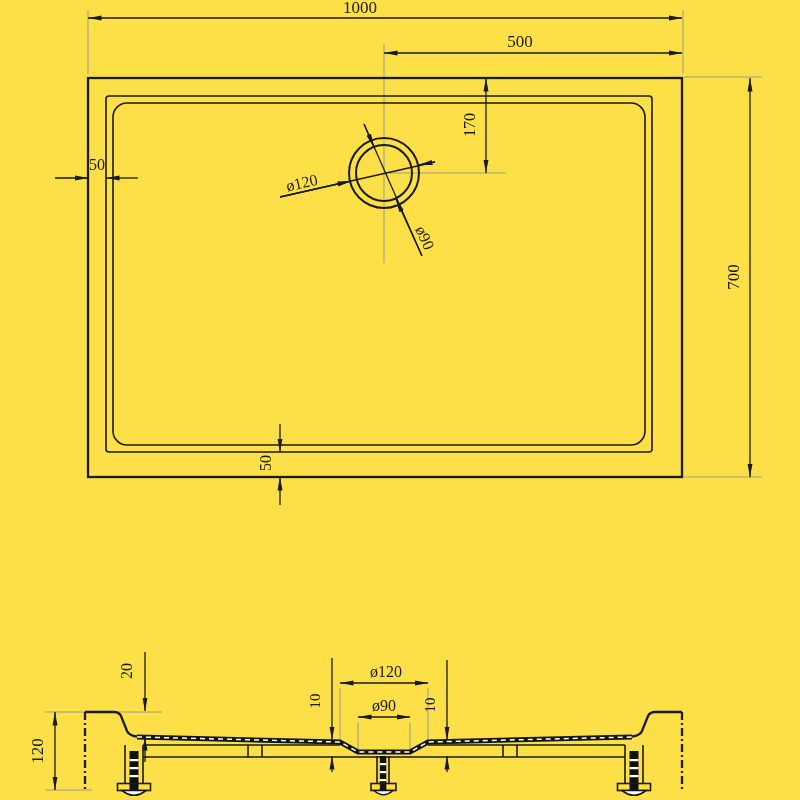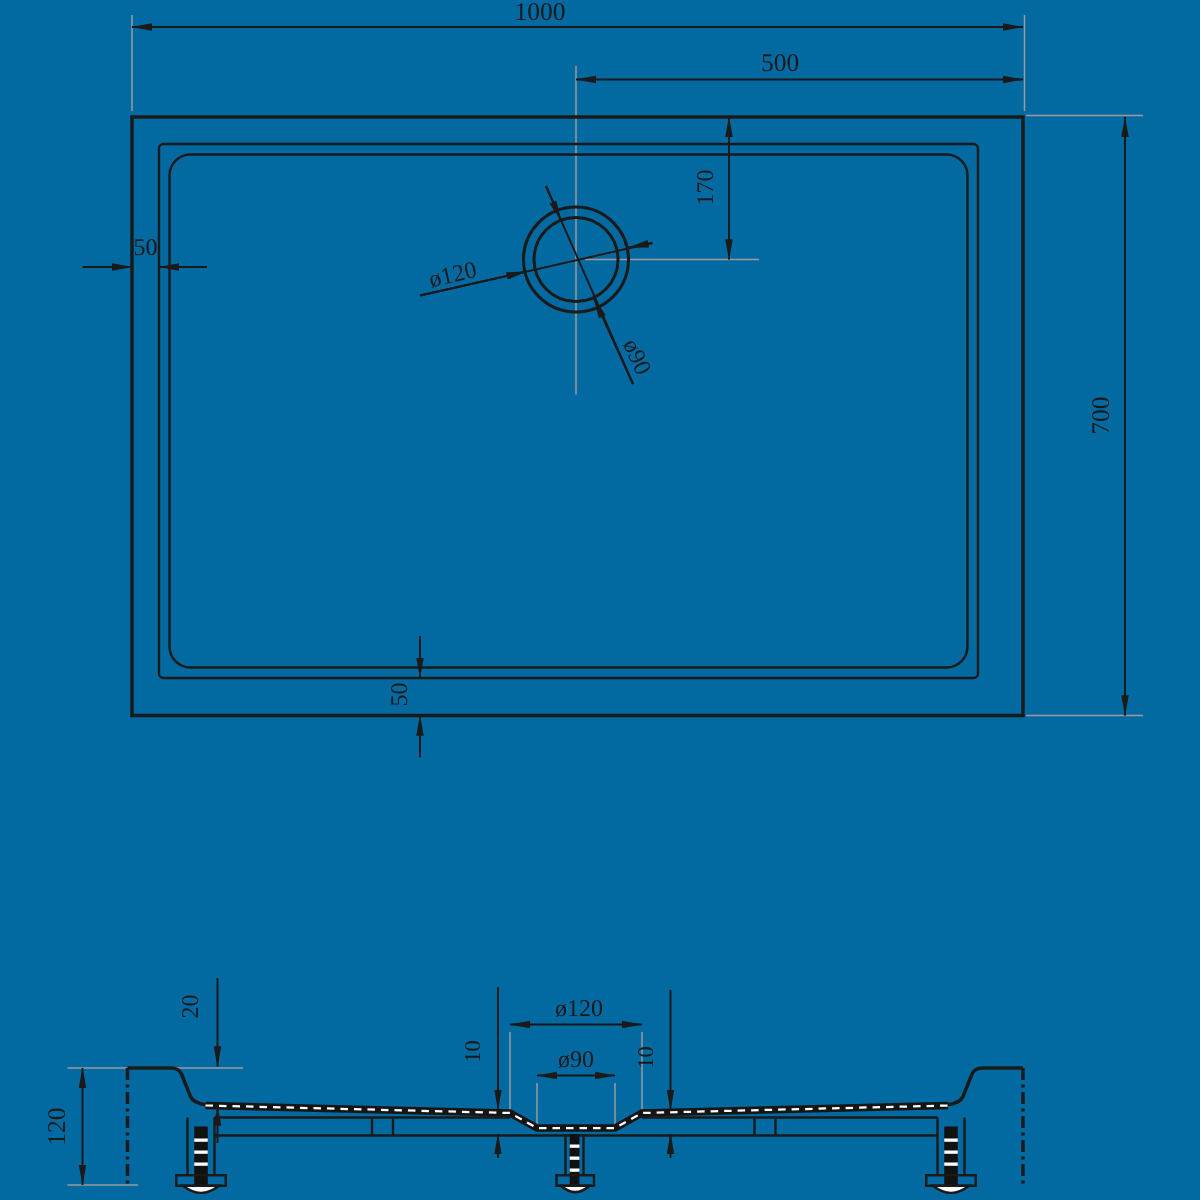--- a/index.html
+++ b/index.html
@@ -1,16 +1,16 @@
 <!DOCTYPE html>
 <html><head>
 <meta charset="utf-8">
 <style>
   html,body{margin:0;padding:0;background:#ffffff;}
-  .canvas{position:relative;width:800px;height:800px;background:#0369a1;overflow:hidden;}
+  .canvas{position:relative;width:800px;height:800px;background:#fde047;overflow:hidden;}
   svg{display:block;}
   .dimtext{font-family:"Liberation Serif", serif;fill:#1a1a1a;}
   .t17{font-size:17px;}
   .t16{font-size:16px;}
   .t15{font-size:15px;}
   .dimline{stroke:#1a1a1a;stroke-width:1.3;fill:none;}
   .ext{stroke:#9b9b9b;stroke-width:1;fill:none;}
   .profile{stroke:#1a1a1a;stroke-width:2.3;fill:none;}
   .thin{stroke:#1a1a1a;stroke-width:1.6;fill:none;}
   .band{stroke:#151515;stroke-width:5;fill:none;}

